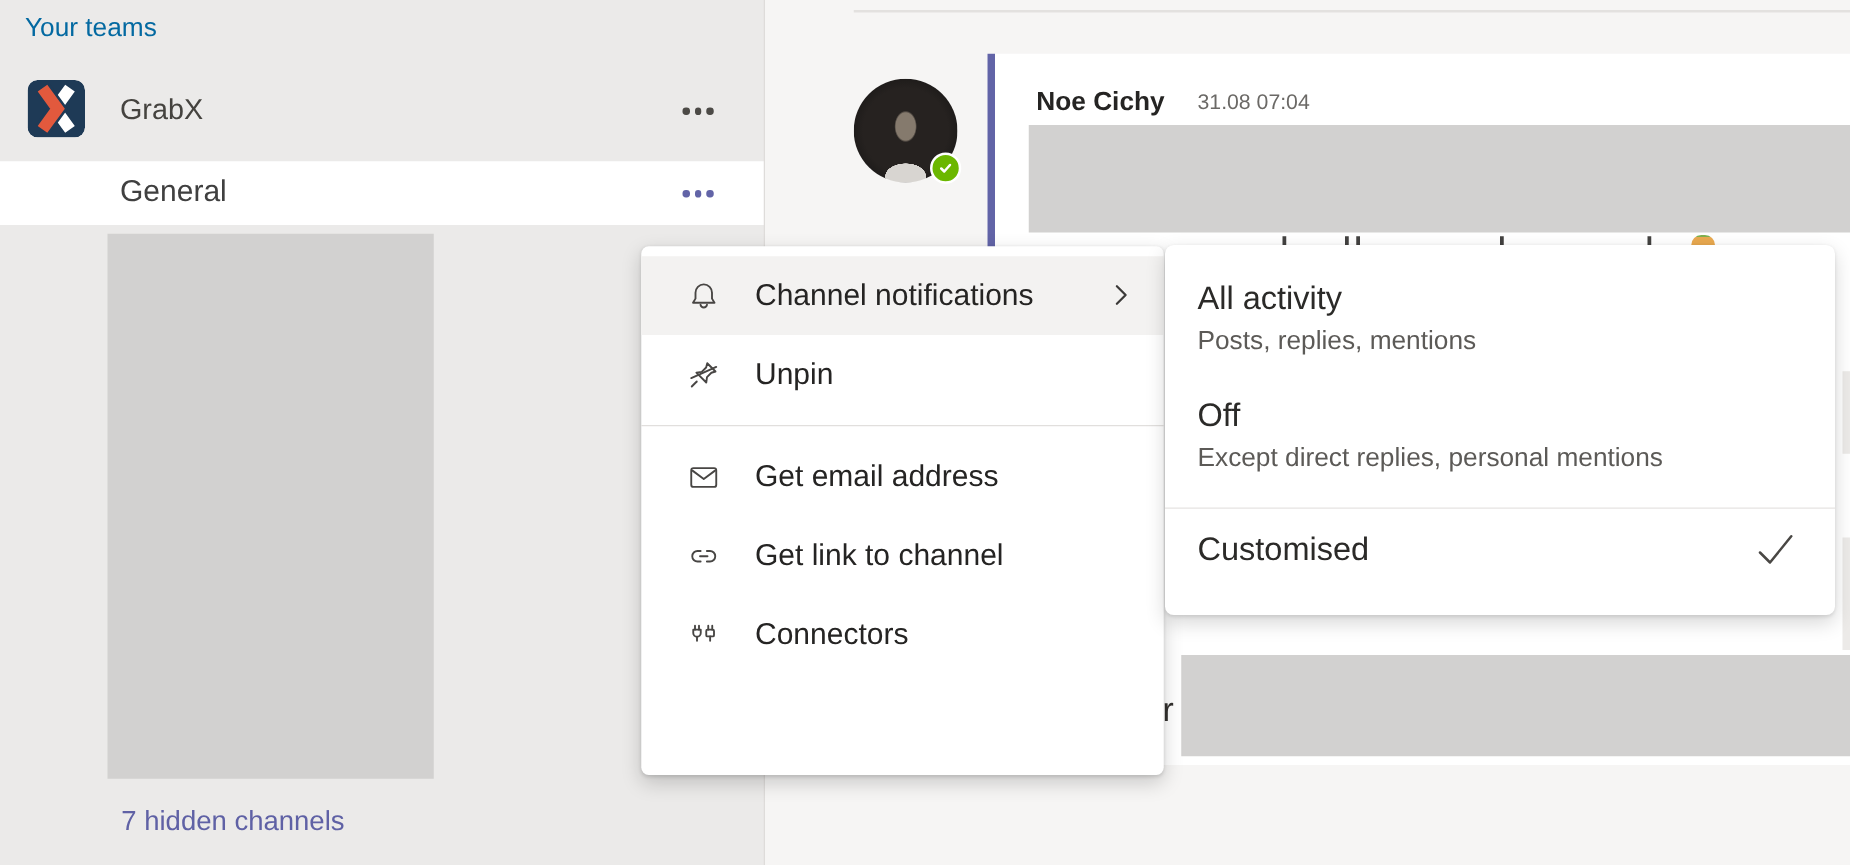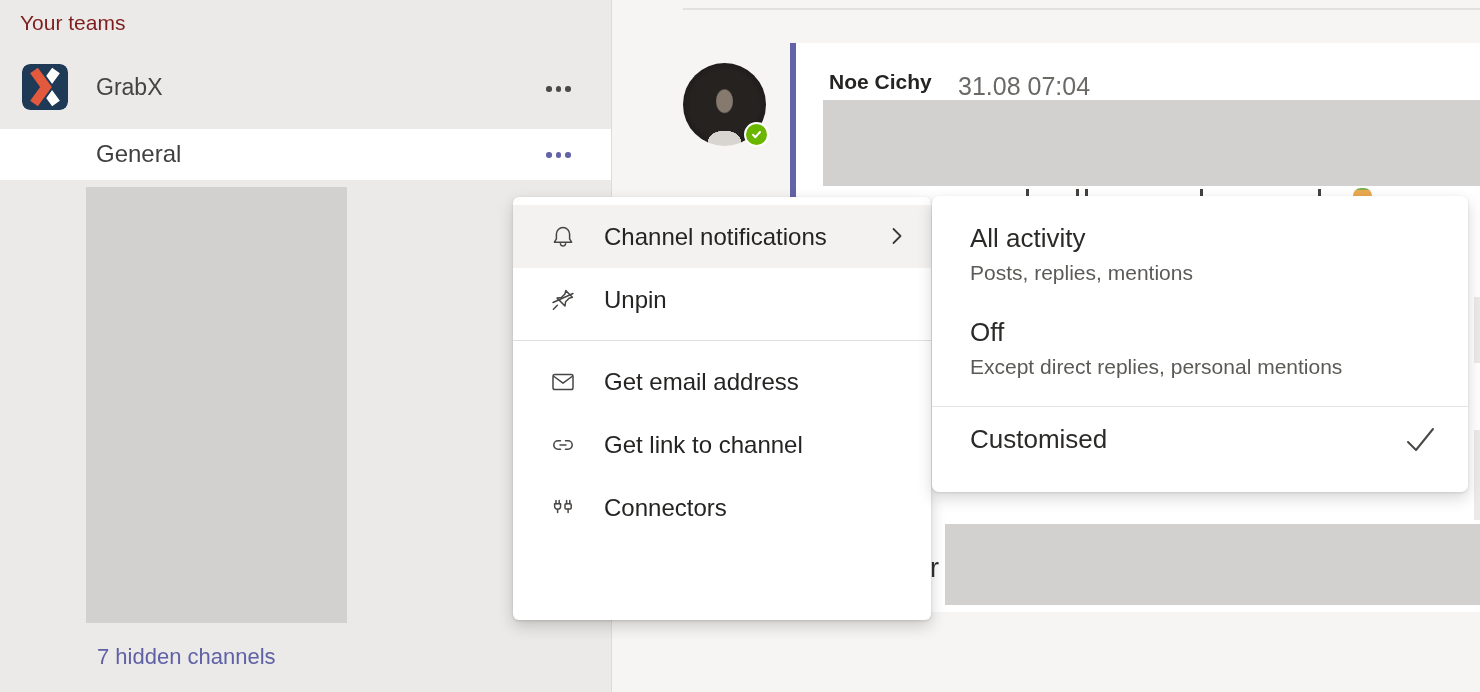--- a/index.html
+++ b/index.html
@@ -3,21 +3,21 @@
 <meta charset="utf-8">
 <style>
   * { margin:0; padding:0; box-sizing:border-box; }
   html,body { width:1480px; height:692px; }
   body { font-family:"Liberation Sans", sans-serif; background:#f6f5f4; }
   #stage { position:relative; width:1480px; height:692px; overflow:hidden; background:#f6f5f4; }
 
   
   .sidebar { position:absolute; left:0; top:0; width:612px; height:692px; background:#ebeae9; }
   .sidebar-divider { position:absolute; left:611px; top:0; width:1px; height:692px; background:#dedcda; }
-  .teams-section-label { position:absolute; left:20px; top:11px; font-size:21px; color:#7f1d1d; }
+  .teams-section-label { position:absolute; left:20px; top:11px; font-size:21px; color:#0369a1; }
   .team-row { position:absolute; left:0; top:56px; width:612px; height:58px; }
   .team-logo { position:absolute; left:22px; top:8px; width:46px; height:46px; border-radius:8px; overflow:hidden; }
   .team-name { position:absolute; left:96px; top:18px; font-size:23px; color:#45433f; }
   .channel-row { position:absolute; left:0; top:129px; width:612px; height:51px; background:#ffffff; }
   .channel-name { position:absolute; left:96px; top:11px; font-size:24px; color:#404040; }
   .dots { position:absolute; display:flex; gap:4px; align-items:center; cursor:pointer; }
   .dots i { display:block; width:5.5px; height:5.5px; border-radius:50%; }
   .dots-team { left:546px; top:86px; }
   .dots-team i { background:#4c4a46; }
   .dots-channel { left:546px; top:152px; }
@@ -33,21 +33,21 @@
       radial-gradient(ellipse 27px 17px at 50% 94%, #d8d5d1 0 60%, rgba(0,0,0,0) 61%),
       radial-gradient(ellipse 15px 21px at 50% 46%, #857a6d 0 52%, rgba(0,0,0,0) 60%),
       radial-gradient(circle at 50% 50%, #262220 0 58%, #0e0e0e 100%);
   }
   .presence-badge { position:absolute; left:744px; top:122px; width:25px; height:25px; border-radius:50%;
     background:#6bb700; border:2px solid #ffffff; display:flex; align-items:center; justify-content:center; }
 
   .message-card { position:absolute; left:790px; top:43px; width:690px; height:569px; background:#ffffff;
     border-left:6px solid #6264a7; }
   .msg-author { position:absolute; left:33px; top:27px; font-size:21px; font-weight:bold; color:#252423; }
-  .msg-time { position:absolute; left:162px; top:29px; font-size:25px; color:#6b6966; }
+  .msg-time { position:absolute; left:162px; top:29px; font-size:17px; color:#6b6966; }
   .redaction-1 { position:absolute; left:27px; top:57px; width:657px; height:86px; background:#d2d1d0; }
   .redaction-2 { position:absolute; left:149px; top:481px; width:541px; height:81px; background:#d2d1d0; }
   .clipped-letter { position:absolute; left:134px; top:510px; font-size:27px; color:#33312f; }
   .right-sliver-a { position:absolute; left:678px; top:254px; width:12px; height:66px; background:#eceae8; }
   .right-sliver-b { position:absolute; left:678px; top:387px; width:12px; height:90px; background:#eceae8; }
 
   
   .glyph-top { position:absolute; top:189px; width:3px; height:7px; background:#434240; z-index:5; }
   .emoji-peek { position:absolute; left:1353px; top:188px; width:19px; height:8px; z-index:5;
     border-radius:10px 10px 0 0; background:linear-gradient(#7fb04f 0 2px, #e9a94f 2px); }
@@ -65,21 +65,21 @@
   .menu-item { position:relative; height:63px; display:flex; align-items:center; padding-left:36px; cursor:pointer; }
   .menu-item.hovered { background:#f3f2f1; }
   .menu-item .mi-icon { width:28px; height:28px; margin-right:27px; color:#484644; flex:0 0 auto; }
   .menu-item .mi-label { font-size:24px; color:#252423; white-space:nowrap; }
   .menu-item .mi-chevron { position:absolute; right:22px; top:19px; width:24px; height:24px; color:#3b3a39; }
   .menu-separator { height:1px; background:#e1dfdd; margin:9px 0; }
 
   
   .submenu { position:absolute; left:932px; top:196px; width:536px; height:296px; background:#ffffff;
     border-radius:7px; box-shadow:0 6px 16px rgba(0,0,0,.16), 0 1px 3px rgba(0,0,0,.1); z-index:31; }
-  .sub-option { position:relative; padding:0 38px; cursor:pointer; }
+  .sub-option { position:relative; padding:0 26px; cursor:pointer; }
   .sub-title { font-size:26px; color:#2b2a28; line-height:32px; }
   .sub-subtitle { font-size:21px; color:#5c5a57; line-height:30px; margin-top:4px; }
   .opt-0 { padding-top:26px; }
   .opt-1 { padding-top:28px; }
   .sub-separator { height:1px; background:#e6e4e2; margin-top:24px; }
   .opt-2 { padding-top:16px; }
   .check-icon { position:absolute; right:30px; top:16px; width:36px; height:34px; color:#494744; }
 
   svg { display:block; }
 </style>

